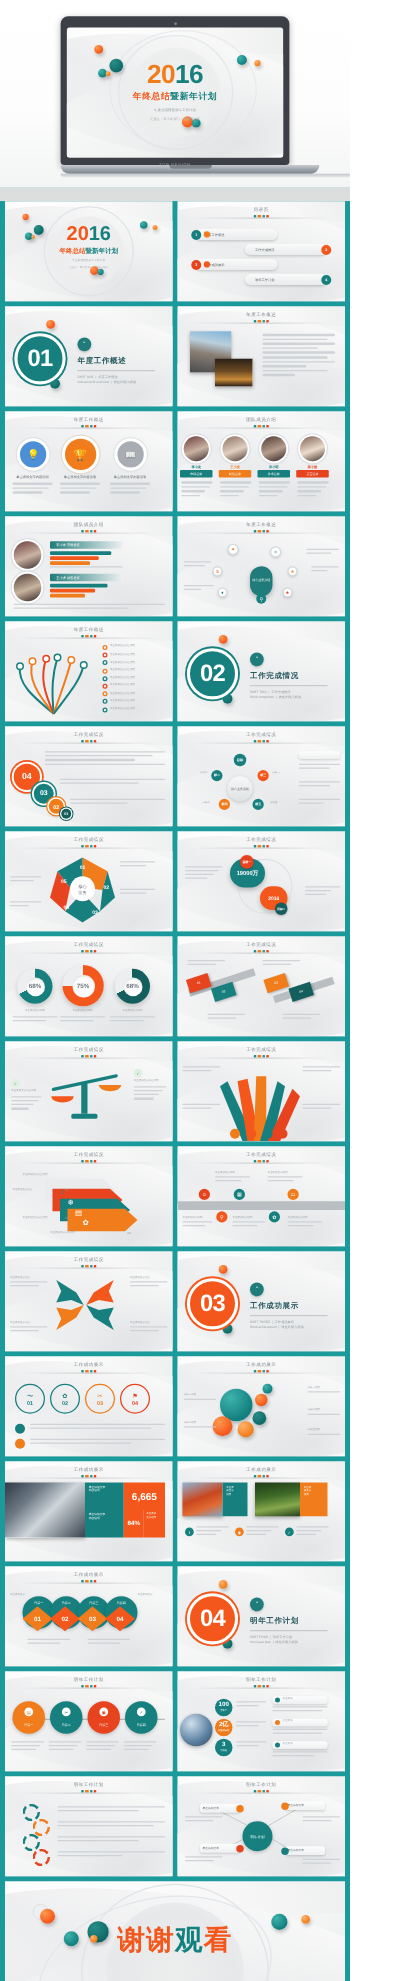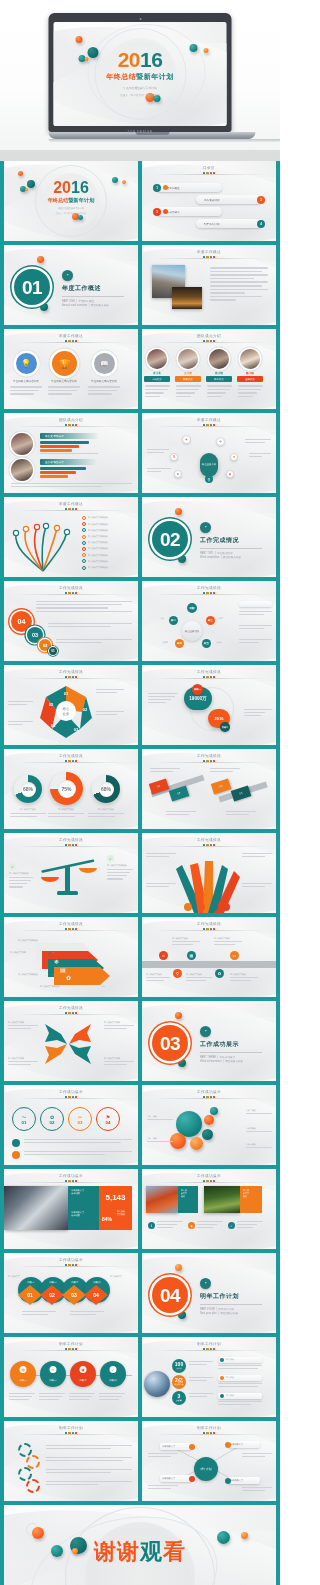--- a/index.html
+++ b/index.html
@@ -1143,21 +1143,21 @@
                 <i class="d3"></i>
                 <i class="d4"></i>
               </div>
             </div>
         <div class="hr-top"></div>
         <div class="photo ph-steel" style="position:absolute;left:0;top:17px;width:64px;height:44px;"></div>
         <div style="position:absolute;left:64px;top:17px;width:31px;height:22px;background:#17807f;padding:3px;">
               <div style="font-size:2.2px;color:#fff;line-height:1.5;">单击添加文字<br>内容说明</div>
             </div>
         <div style="position:absolute;left:95px;top:17px;width:33px;height:22px;background:#f4571b;display:flex;align-items:center;justify-content:center;">
-              <span class="kpi">5,143</span>
+              <span class="kpi">6,665</span>
             </div>
         <div style="position:absolute;left:64px;top:39px;width:31px;height:22px;background:#17807f;padding:3px;">
               <div style="font-size:2.2px;color:#fff;line-height:1.5;">单击添加文字<br>内容说明</div>
             </div>
         <div style="position:absolute;left:95px;top:39px;width:16px;height:22px;background:#f4571b;display:flex;align-items:center;justify-content:center;">
               <span style="color:#fff;font-size:5px;font-weight:bold;">84%</span>
             </div>
         <div style="position:absolute;left:111px;top:39px;width:17px;height:22px;background:#f4571b;padding:2px;">
               <div style="font-size:2px;color:#fff;line-height:1.5;">单击添加<br>文字说明</div>
             </div>

